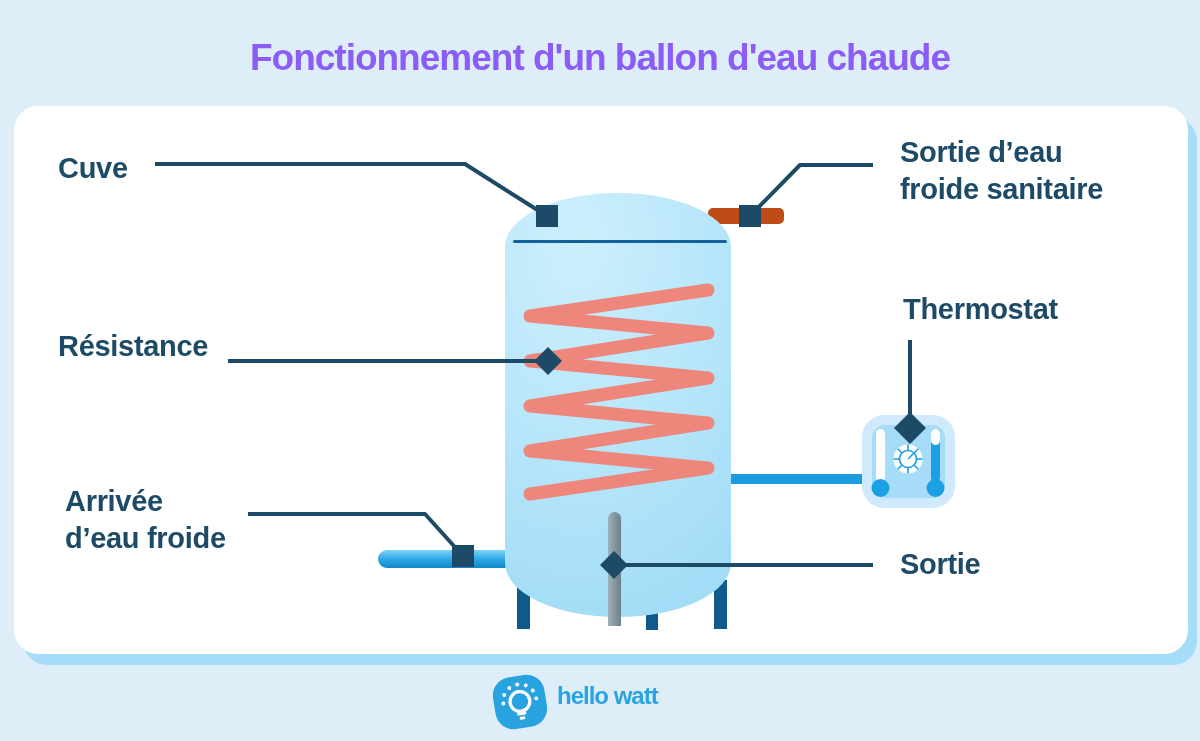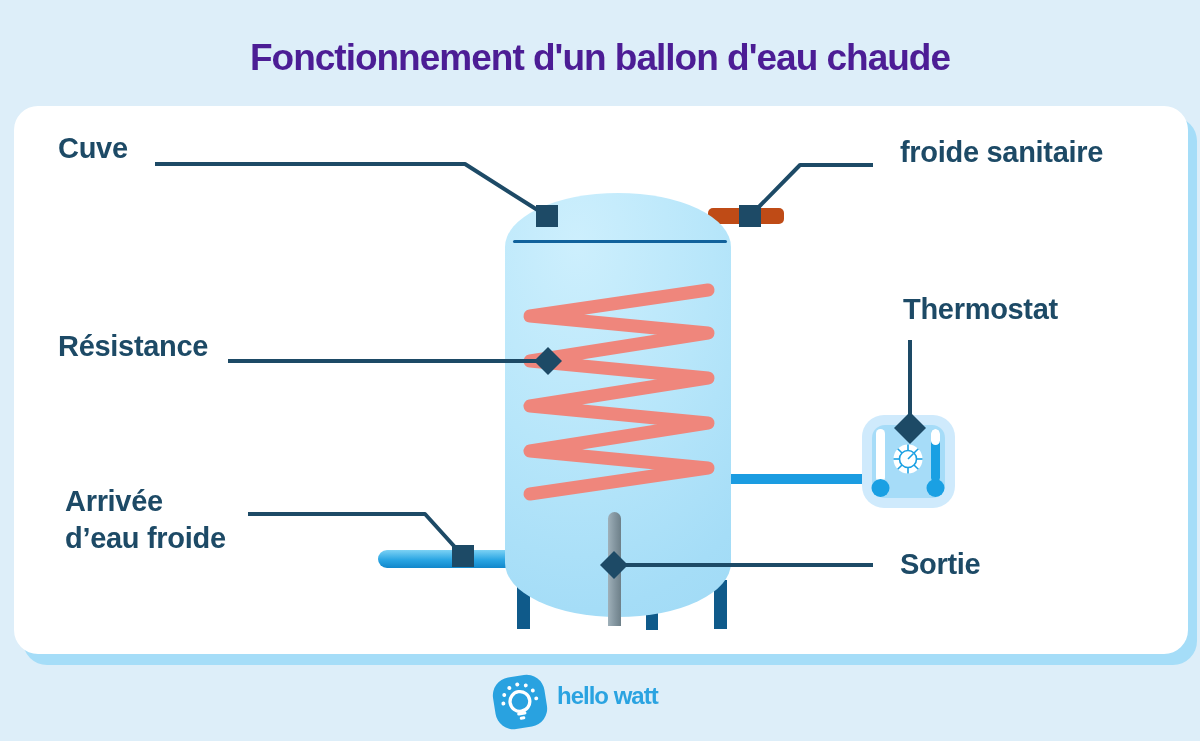--- a/index.html
+++ b/index.html
@@ -3,32 +3,32 @@
 <meta charset="utf-8">
 <style>
   html,body{margin:0;padding:0;}
   .page{
     position:relative;width:1200px;height:741px;overflow:hidden;
     background:#ddeef9;
     font-family:"Liberation Sans", sans-serif;
   }
   .title{
     position:absolute;left:0;top:37px;width:100%;text-align:center;
-    font-size:37px;font-weight:bold;letter-spacing:-1px;color:#4c1d95;
+    font-size:37px;font-weight:bold;letter-spacing:-1px;color:#8b5cf6;
   }
   .card{
     position:absolute;left:14px;top:106px;width:1174px;height:548px;
     background:#ffffff;border-radius:24px;
     box-shadow:9px 11px 0 0 #a5ddf8;
   }
   .lbl{
     position:absolute;color:#1d4a66;font-weight:bold;
     font-size:29px;line-height:37px;letter-spacing:-0.3px;z-index:5;
   }
-  .lbl-cuve{left:44px;top:24px;}
+  .lbl-cuve{left:44px;top:44px;}
   .lbl-sortie{left:886px;top:28px;width:250px;}
   .lbl-resistance{left:44px;top:222px;}
   .lbl-thermostat{left:889px;top:185px;}
   .lbl-arrivee{left:51px;top:377px;}
   .lbl-anode{left:886px;top:440px;}
 
   
   .pipe-hot{
     position:absolute;left:694px;top:102px;width:76px;height:16px;
     background:#bf4b16;border-radius:5px;z-index:1;
@@ -150,20 +150,21 @@
         <rect x="725" y="99" width="22" height="22"></rect>
         <rect x="438" y="439" width="22" height="22"></rect>
         <path d="M534,241 L548,255 L534,269 L520,255 Z"></path>
         <path d="M896,306 L912,322 L896,338 L880,322 Z"></path>
         <path d="M600,445 L614,459 L600,473 L586,459 Z"></path>
       </g>
     </svg>
 
     <div class="lbl lbl-cuve">Cuve</div>
     <div class="lbl lbl-sortie">
+      <div>Sortie d’eau</div>
       <div>froide sanitaire</div>
     </div>
     <div class="lbl lbl-resistance">Résistance</div>
     <div class="lbl lbl-thermostat">Thermostat</div>
     <div class="lbl lbl-arrivee">
       <div>Arrivée</div>
       <div>d’eau froide</div>
     </div>
     <div class="lbl lbl-anode">Sortie</div>
   </div>

